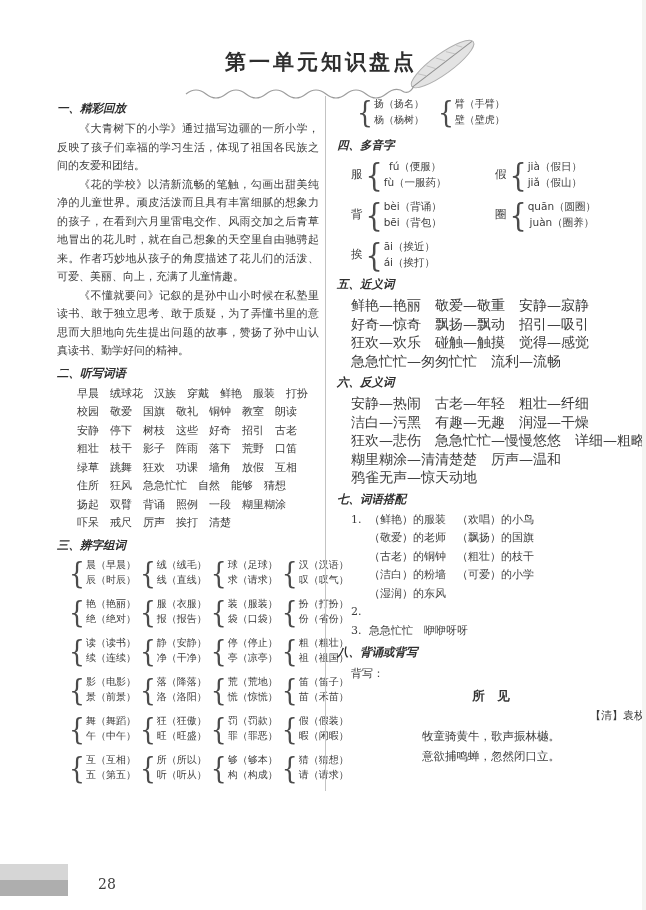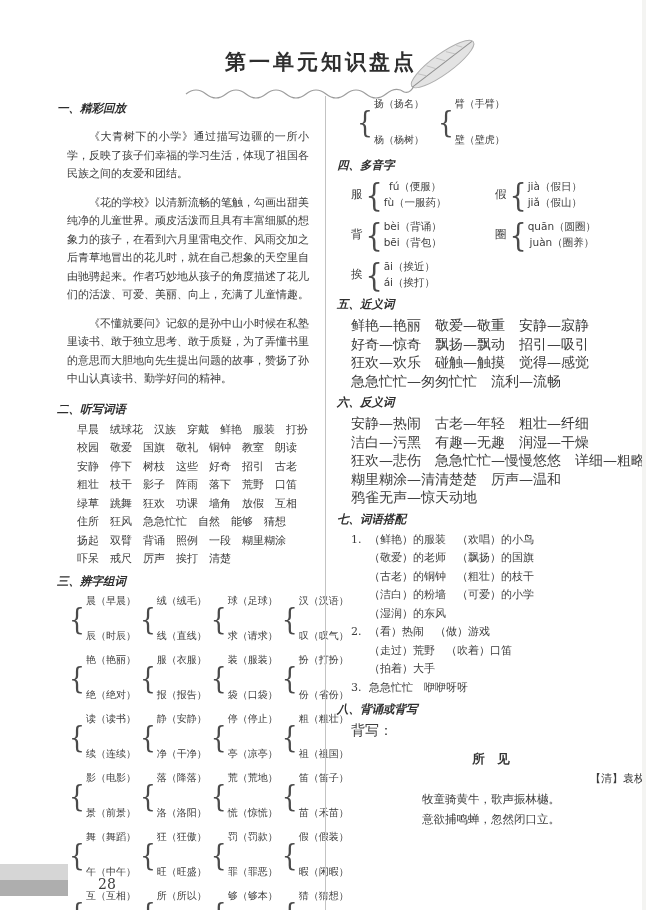--- a/index.html
+++ b/index.html
@@ -12,52 +12,52 @@
     font-size:21px;letter-spacing:3px;color:#2e2e2e;margin:0;padding-top:10px;}
   .title-deco{position:absolute;left:178px;top:-4px;width:310px;height:106px;pointer-events:none;}
 
   
   .columns{position:absolute;top:96px;left:57px;right:38px;display:flex;align-items:stretch;}
   .col-left{width:262px;flex:none;padding-right:6px;}
   .col-right{flex:1;border-left:1px solid #c3c3c3;padding-left:11px;}
 
   .sec-heading{font-family:"DejaVu Sans",sans-serif;font-weight:bold;font-size:11.5px;
     color:#2e2e2e;line-height:20px;margin:2px 0 2px 0;font-style:italic;}
-  .para{font-size:11px;line-height:18.5px;text-align:justify;text-indent:2em;margin:10px;color:#3c3c3c;}
+  .para{font-size:11px;line-height:18.5px;text-align:justify;text-indent:2em;margin:0;color:#3c3c3c;}
 
   .dict-line{font-size:11px;line-height:18.5px;padding-left:20px;white-space:nowrap;}
 
   
   .pair-row{display:flex;gap:4px;padding-left:12px;margin:0 0 8px 0;}
   .pair{display:inline-flex;align-items:center;}
   .brace{font-family:"DejaVu Serif",serif;font-size:25px;color:#4a4a4a;font-weight:400;
     transform:scaleY(1.18);line-height:1;margin-right:1px;}
-  .pair-lines{display:flex;flex-direction:column;gap:20px;}
+  .pair-lines{display:flex;flex-direction:column;}
   .pair-lines span{font-size:10px;line-height:15.5px;white-space:nowrap;}
 
   
   .poly-grid{display:grid;grid-template-columns:140px 1fr;column-gap:4px;row-gap:8px;
     padding-left:14px;margin:3px 0 4px 0;}
   .poly{display:inline-flex;align-items:center;}
   .poly-char{font-size:11.5px;margin-right:3px;}
   .poly .brace{font-size:27px;}
   .poly-lines{display:flex;flex-direction:column;align-items:center;}
   .poly-lines span{font-size:10.5px;line-height:16px;white-space:nowrap;
     font-family:"DejaVu Sans","DejaVu Serif",sans-serif;}
 
   .plain-line{font-size:14px;line-height:18.5px;padding-left:14px;white-space:nowrap;}
 
   
   .colloc-item{display:flex;padding-left:14px;font-size:11px;line-height:18.5px;}
   .colloc-num{flex:none;width:18px;}
   .colloc-lines div{white-space:nowrap;}
 
   
-  .recite-label{font-size:14px;line-height:19px;padding-left:14px;}
-  .poem{text-align:center;margin-top:8px;}
+  .recite-label{font-size:11px;line-height:19px;padding-left:14px;}
+  .poem{text-align:center;margin-top:2px;}
   .poem-title{font-size:12.5px;font-weight:bold;line-height:21px;color:#333;}
   .poem-author{font-size:11px;line-height:20px;text-align:right;}
   .poem-line{font-size:11.5px;line-height:20px;}
 
   
   .corner-tab{position:absolute;left:0;bottom:14px;width:68px;height:32px;}
   .corner-tab .t1{height:16px;background:#d6d6d6;}
   .corner-tab .t2{height:16px;background:#aeaeae;}
   .page-number{position:absolute;left:98px;bottom:18px;font-size:14px;color:#3c3c3c;}
 </style>
@@ -367,25 +367,20 @@
         <div class="colloc-lines">
           <div>（鲜艳）的服装　（欢唱）的小鸟</div>
           <div>（敬爱）的老师　（飘扬）的国旗</div>
           <div>（古老）的铜钟　（粗壮）的枝干</div>
           <div>（洁白）的粉墙　（可爱）的小学</div>
           <div>（湿润）的东风</div>
         </div>
       </div>
       <div class="colloc-item">
         <span class="colloc-num">2.</span>
-        <div class="colloc-lines">
-          <div>（看）热闹　（做）游戏</div>
-          <div>（走过）荒野　（吹着）口笛</div>
-          <div>（拍着）大手</div>
-        </div>
       </div>
       <div class="colloc-item">
         <span class="colloc-num">3.</span>
         <div class="colloc-lines">
           <div>急急忙忙　咿咿呀呀</div>
         </div>
       </div>
 
       <div class="sec-heading">八、背诵或背写</div>
       <div class="recite-label">背写：</div>

